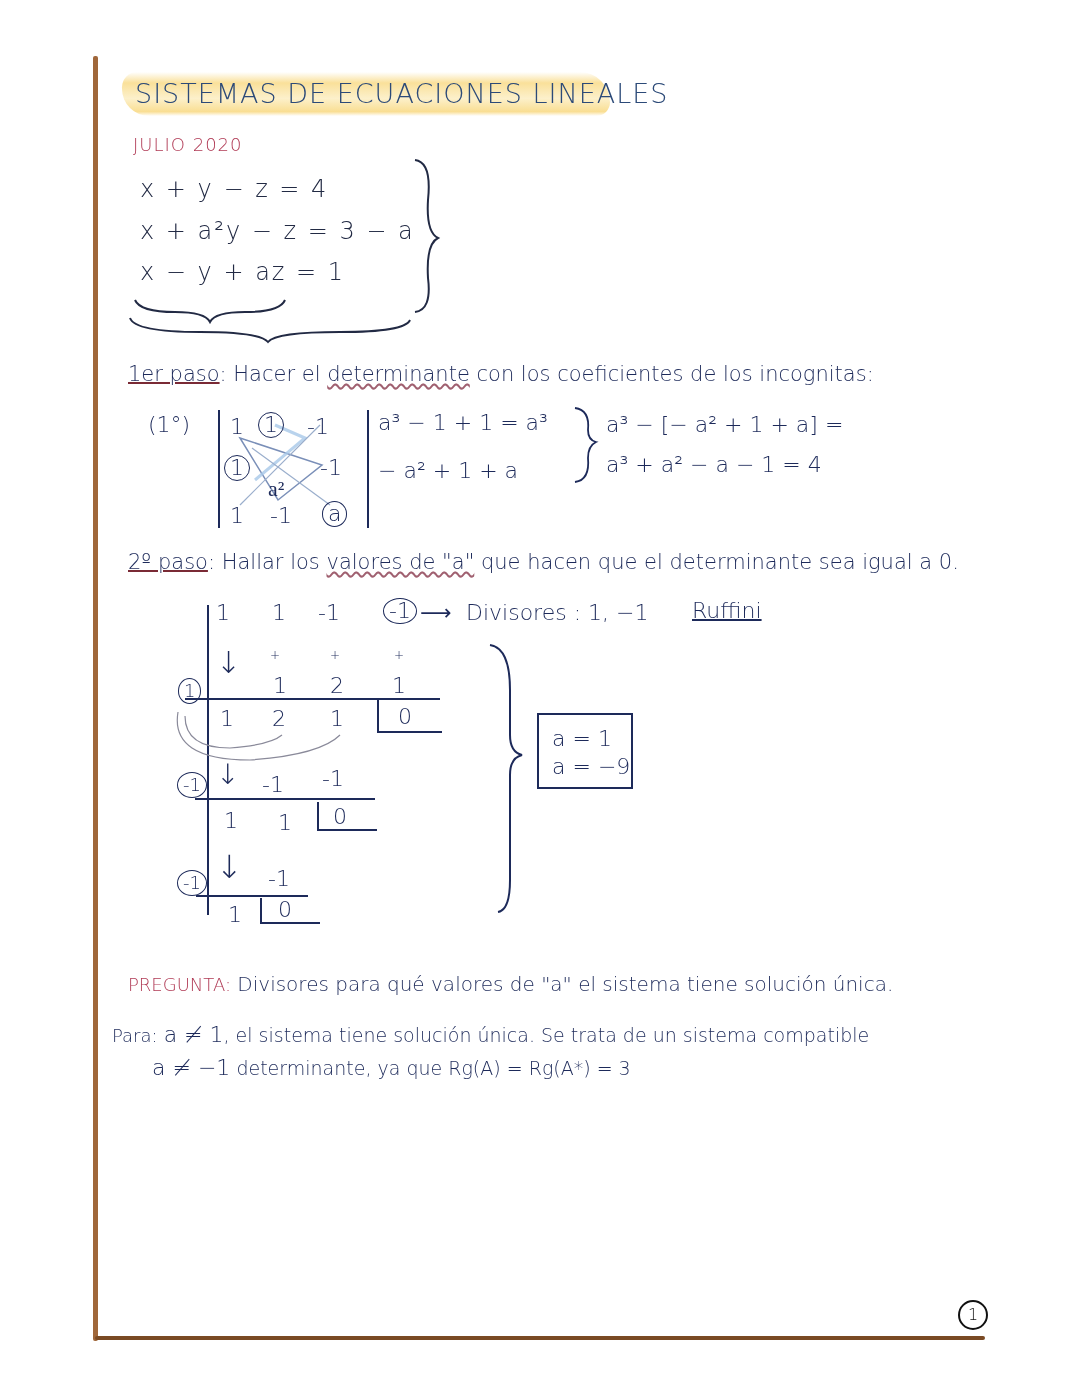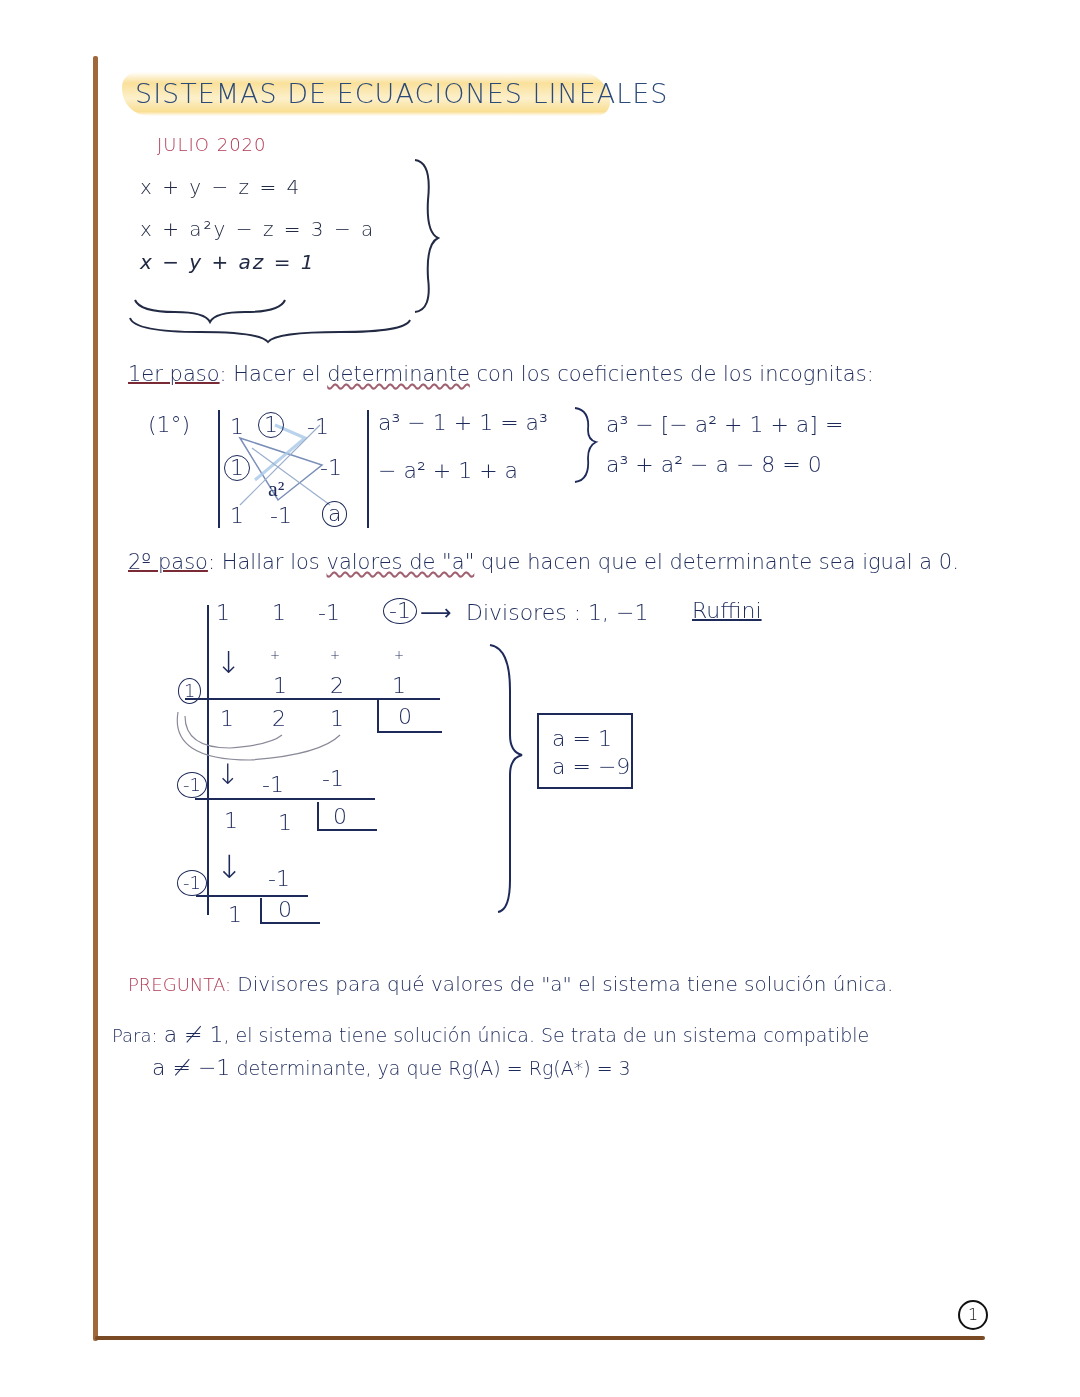--- a/index.html
+++ b/index.html
@@ -11,22 +11,22 @@
   .page-margin-bottom { position: absolute; left: 95px; top: 1336px; width: 890px; height: 4px; background: #7a4a24; border-radius: 2px; }
   .abs { position: absolute; white-space: nowrap; }
   .hand { font-family: "DejaVu Sans", sans-serif; font-weight: 300; }
   .blue { color: #2b3f8f; text-align: right; }
   .title-band {
     position: absolute; left: 122px; top: 72px; width: 488px; height: 44px;
     background: linear-gradient(180deg, rgba(248,220,140,0.0) 0%, rgba(248,214,120,0.75) 25%, rgba(250,228,160,0.55) 60%, rgba(248,214,120,0.8) 90%, rgba(248,220,140,0) 100%);
     border-radius: 20px 40px 18px 36px;
   }
   .title { left: 135px; top: 78px; font-size: 27px; letter-spacing: 1px; color: #2c4a78; }
-  .date { left: 133px; top: 134px; font-size: 18px; color: #b03a55; letter-spacing: 1px; margin-left: 24px; }
-  .eq { font-size: 20px; color: #222a44; letter-spacing: 2px; }
+  .date { left: 133px; top: 134px; font-size: 18px; color: #b03a55; letter-spacing: 1px; }
+  .eq { font-size: 24px; color: #222a44; letter-spacing: 2px; }
   .step { font-size: 21px; color: #1d2a5a; }
   .step-label { text-decoration: underline; text-decoration-color: #7a2a35; text-decoration-thickness: 2px; }
   .wavy { text-decoration: underline wavy #a06070; margin-top: 44px; }
   .math { font-size: 22px; color: #1d2a5a; }
   .det-bar { position: absolute; width: 2px; background: #1d2a5a; }
   .circle { display: inline-block; border: 1.5px solid #1d2a5a; border-radius: 50%; padding: 0 5px; line-height: 24px; }
   .rule { position: absolute; height: 2px; background: #1d2a5a; }
   .vrule { position: absolute; width: 2px; background: #1d2a5a; }
   .box { position: absolute; border: 2px solid #1d2a5a; }
   .question-tag { color: #b03a55; font-size: 18px; }
@@ -38,21 +38,21 @@
 
 <div class="page-margin-left"></div>
 <div class="page-margin-bottom"></div>
 
 <div class="title-band"></div>
 <div class="abs hand title">SISTEMAS DE ECUACIONES LINEALES</div>
 <div class="abs hand date">JULIO 2020</div>
 
 <div class="abs hand eq" style="left:140px; top:175px;">x + y − z = 4</div>
 <div class="abs hand eq" style="left:140px; top:217px;">x + a²y − z = 3 − a</div>
-<div class="abs hand eq" style="left:140px; top:250px;font-style:italic;">x − y + az = 1</div>
+<div class="abs hand eq" style="left:140px; top:258px;">x − y + az = 1</div>
 <svg class="lines" width="1080" height="1397">
   <path d="M415 160 Q432 162 428 200 Q426 232 438 238 Q426 244 428 278 Q432 310 415 312" fill="none" stroke="#222a44" stroke-width="2"></path>
   <path d="M135 300 Q140 312 175 312 Q205 312 210 322 Q215 312 245 312 Q280 312 285 300" fill="none" stroke="#222a44" stroke-width="2"></path>
   <path d="M130 318 Q135 332 200 332 Q260 332 268 342 Q276 332 340 332 Q405 332 410 320" fill="none" stroke="#222a44" stroke-width="2"></path>
 </svg>
 
 <div class="abs hand step" style="left:128px; top:362px;">
   <span class="step-label">1er paso</span><span>: Hacer el </span><span class="wavy">determinante</span><span> con los coeficientes de los incognitas:</span>
 </div>
 
@@ -76,21 +76,21 @@
 <div class="abs hand math" style="left:230px; top:503px;">1</div>
 <div class="abs hand math" style="left:270px; top:503px;">-1</div>
 <div class="abs hand math" style="left:322px; top:501px;"><span class="circle">a</span></div>
 
 <div class="abs hand math" style="left:378px; top:410px;">a³ − 1 + 1 = a³</div>
 <div class="abs hand math" style="left:378px; top:458px;">− a² + 1 + a</div>
 <svg class="lines" width="1080" height="1397">
   <path d="M575 408 Q590 410 588 430 Q588 440 596 442 Q588 446 588 458 Q590 480 575 482" fill="none" stroke="#1d2a5a" stroke-width="1.8"></path>
 </svg>
 <div class="abs hand math" style="left:606px; top:412px;">a³ − [− a² + 1 + a] =</div>
-<div class="abs hand math" style="left:606px; top:452px;">a³ + a² − a − 8 = 0</div>
+<div class="abs hand math" style="left:606px; top:452px;">a³ + a² − a − 1 = 4</div>
 
 <div class="abs hand step" style="left:128px; top:550px;">
   <span class="step-label">2º paso</span><span>: Hallar los </span><span class="wavy">valores de "a"</span><span> que hacen que el determinante sea igual a 0.</span>
 </div>
 
 <div class="vrule" style="left:207px; top:605px; height:310px;"></div>
 <div class="abs hand math" style="left:216px; top:600px;">1</div>
 <div class="abs hand math" style="left:272px; top:600px;">1</div>
 <div class="abs hand math" style="left:318px; top:600px;">-1</div>
 <div class="abs hand math" style="left:383px; top:598px;"><span class="circle">-1</span></div>

